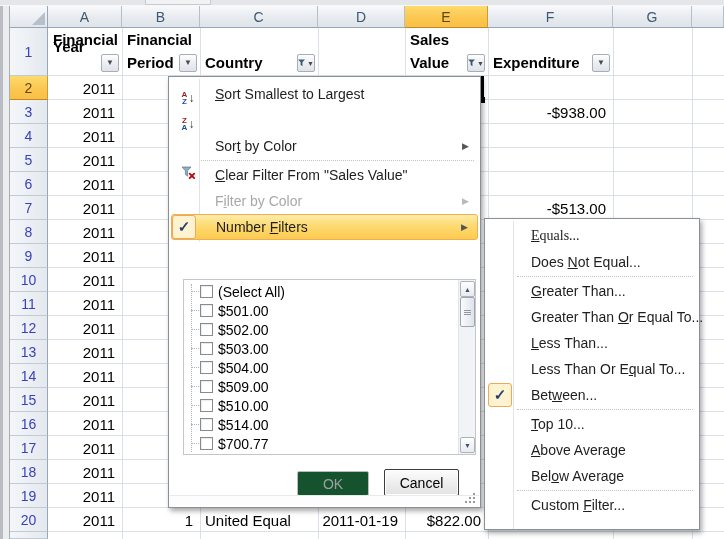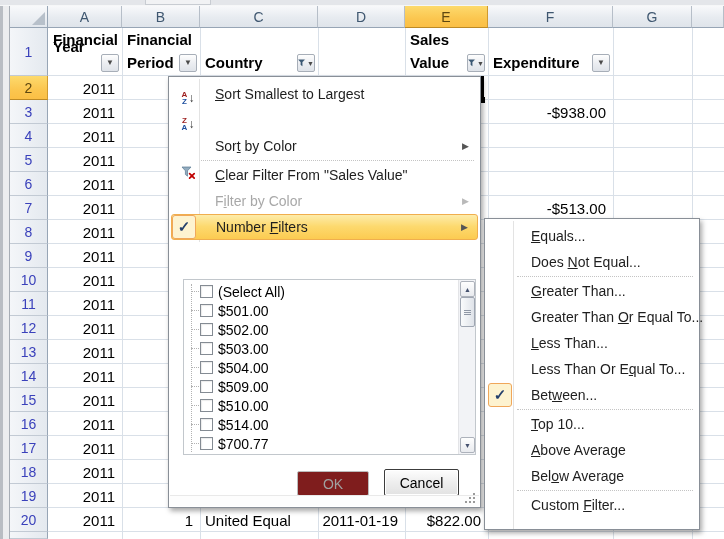--- a/index.html
+++ b/index.html
@@ -76,21 +76,21 @@
   .vscroll{position:absolute;right:0;top:0;bottom:0;width:17px;background:#f2f3f6;border-left:1px solid #e3e4e7;}
   .sbtn{position:absolute;left:1px;width:15px;height:16px;border:1px solid #adb2bb;border-radius:2px;
     background:linear-gradient(#fefefe,#e8eaee);display:flex;align-items:center;justify-content:center;
     font-size:7px;color:#44516e;}
   .sthumb{position:absolute;left:1px;top:17px;width:15px;height:30px;border:1px solid #9fa6b2;border-radius:2px;
     background:linear-gradient(90deg,#fafbfc,#dfe3e9);display:flex;align-items:center;justify-content:center;}
   .sthumb .grips{width:7px;height:5px;background:repeating-linear-gradient(#8f97a5 0 1px,transparent 1px 2px);}
 
   
   .btn{position:absolute;font-family:"Liberation Sans",sans-serif;font-size:14px;border-radius:2px;}
-  #ok-btn{left:128px;top:394px;width:72px;height:25px;background:#7f1d1d;border:1px solid #bcbcbc;color:#a0a0a0;}
+  #ok-btn{left:128px;top:394px;width:72px;height:25px;background:#14532d;border:1px solid #bcbcbc;color:#a0a0a0;}
   #cancel-btn{left:215px;top:392px;width:75px;height:27px;color:#000;border:1px solid #3c3c3c;
     background:linear-gradient(#fdfdfd,#eeeeee 50%,#e2e2e2);box-shadow:inset 0 0 0 1px #fff;}
   .menu-footer{position:absolute;left:1px;right:1px;bottom:1px;height:11px;background:#fdfdfd;border-top:1px solid #e9e9e9;}
   .grip{position:absolute;right:4px;bottom:3px;width:2px;height:2px;
     box-shadow:8px 0 0 #9a9a9a,4px 4px 0 #9a9a9a,8px 4px 0 #9a9a9a,0 8px 0 #9a9a9a,4px 8px 0 #9a9a9a,8px 8px 0 #9a9a9a;
     transform:translate(-8px,-8px);}
   u{text-decoration:underline;}
 </style>
 </head>
 <body>
@@ -358,21 +358,21 @@
 
     <div class="menu-footer">
       <div class="grip"></div>
     </div>
   </div>
 
   <div class="menu" id="nf-submenu">
     <div class="gutline" style="left:28px;top:2px;height:308px;"></div>
     <div id="submenu-items">
         <div class="mi" style="position: absolute; top: 4px;">
-          <div class="txt" style="position: absolute;"><u>E</u>quals...</div>
+          <div class="txt" style="position: absolute; font-family: Liberation Serif, serif;"><u>E</u>quals...</div>
         </div>
         <div class="mi" style="position: absolute; top: 30px;">
           <div class="txt" style="position: absolute;">Does <u>N</u>ot Equal...</div>
         </div>
         <div class="msep" style="position: absolute; top: 57px;"></div>
         <div class="mi" style="position: absolute; top: 59px;">
           <div class="txt" style="position: absolute;"><u>G</u>reater Than...</div>
         </div>
         <div class="mi" style="position: absolute; top: 85px;">
           <div class="txt" style="position: absolute;">Greater Than <u>O</u>r Equal To...</div>

